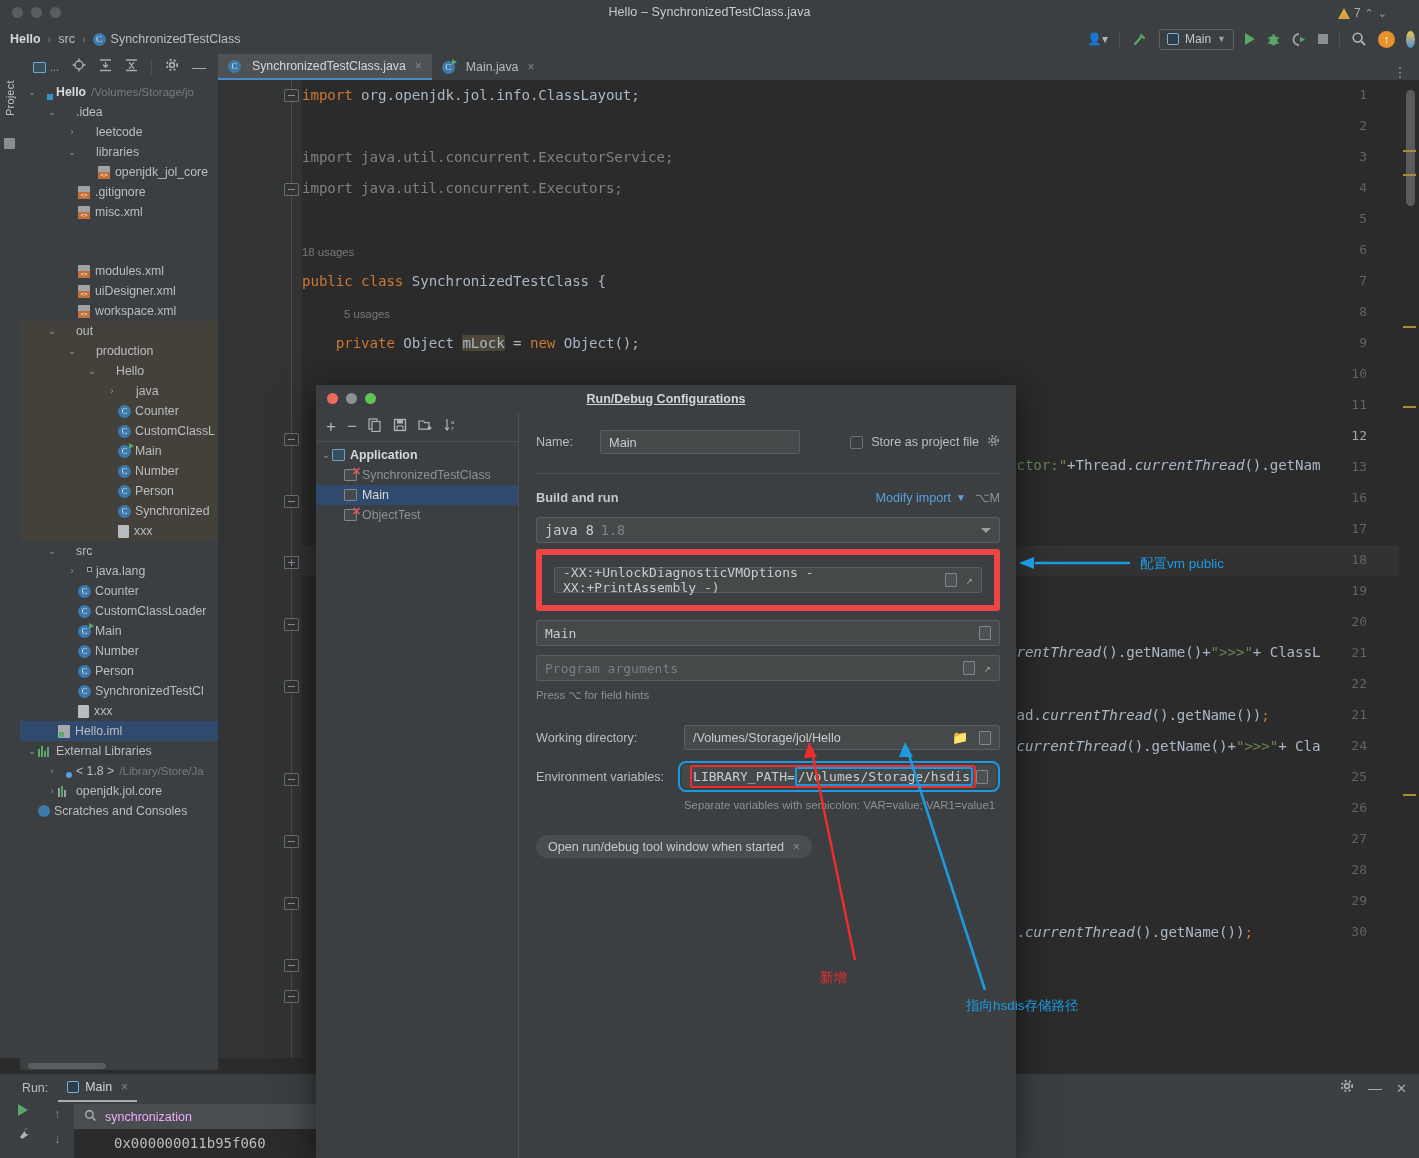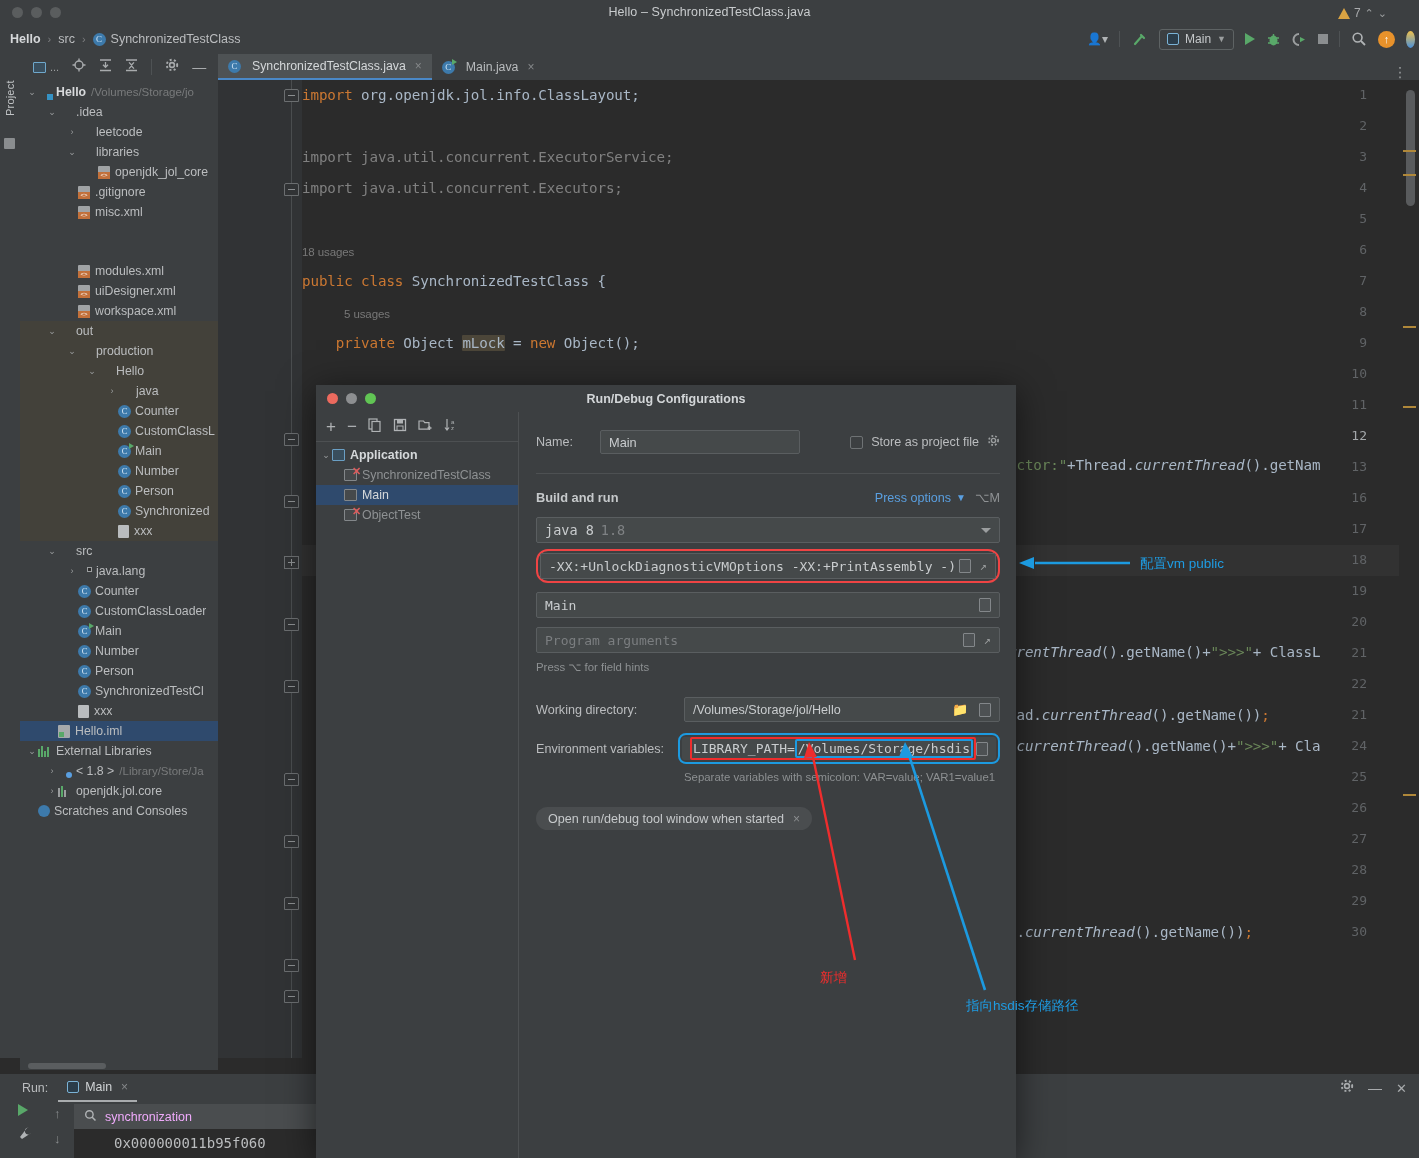--- a/index.html
+++ b/index.html
@@ -184,21 +184,21 @@
     background:#3c3f41; box-shadow:0 6px 34px rgba(0,0,0,.55);
   }
   .dlg-title {
     height:27px; display:flex; align-items:center; position:relative;
   }
   .dlg-traffic { display:flex; gap:8px; margin-left:11px; }
   .dd { width:11px;height:11px;border-radius:50%; }
   .dd.r{background:#ec6a5e;} .dd.y{background:#8d8f91;} .dd.g{background:#61c554;}
   .dlg-title-text {
     position:absolute; left:0;right:0;text-align:center;
-    font-size:12.5px; font-weight:bold; color:#d3d6d8;
+    font-size:12.5px; font-weight:bold; color:#d3d6d8;text-decoration:underline;
   }
   .dlg-left { position:absolute; left:0; top:27px; width:203px; bottom:0; background:#3c3f41; border-right:1px solid #4d5052;}
   .dlg-lefttoolbar { height:30px; display:flex; align-items:center; gap:11px; padding-left:10px; border-bottom:1px solid #4d5052;}
   .cfgtree { padding-top:3px; font-size:12.4px; color:#bbbdbf; }
   .crow { height:20px; display:flex; align-items:center; white-space:nowrap; padding-left:4px;}
   .crow.sel { background:#2f4a6d; color:#d5d8da; }
   .appicon { width:13px;height:12px;border:1.5px solid #6a9fc4;background:#394e5d;border-radius:1px;margin-right:5px;flex:0 0 13px;}
   .cfgicon { width:13px;height:12px;border:1.5px solid #83878a;background:#46494b;border-radius:1px;margin-right:5px;flex:0 0 13px; position:relative;}
   .redx { position:absolute; left:7px; top:-4px; color:#db5c5c; font-size:11px; font-weight:bold; line-height:1;}
   .dlg-right { position:absolute; left:204px; top:27px; right:0; bottom:0; padding:18px 16px 0 16px; }
@@ -216,21 +216,21 @@
   .hr { height:1px; background:#4d5052; margin:19px 0 0 0;}
   .sectitle { font-size:12.8px; font-weight:bold; color:#c6c9cb; }
   .modlink { color:#5a9fe0; font-size:12.6px; margin-left:auto; }
   .shortcut { color:#8f9294; font-size:12.6px; margin-left:9px; }
   .selectfield {
     background:#45494a; border:1px solid #5a5e60; border-radius:2px; height:26px;
     display:flex; align-items:center; padding:0 8px; font-size:13.5px;
     font-family:"DejaVu Sans Mono","Liberation Mono",monospace; color:#c9ccce;
   }
   .caret-dn { width:0;height:0;border-left:5px solid transparent;border-right:5px solid transparent;border-top:5px solid #9b9e9f; margin-left:auto;}
-  .vmfield-wrap { border:2px solid #ef4444; border-radius:12px; padding:2px; margin-top:6px; }
+  .vmfield-wrap { border:6px solid #ef4444; border-radius:3px; padding:12px; margin-top:6px; }
   .mini-ic { width:12px;height:14px;border:1px solid #83878a;border-radius:1px;background:#4d5153;flex:0 0 12px;}
   .expand-ic { color:#9b9e9f; font-size:12px; }
   .placeholder { color:#7b7e80; }
   .hint { font-size:11.4px; color:#8d9092; font-family:"Liberation Sans",sans-serif; }
   .browse-ic { color:#9b9e9f; font-size:13px; }
   .chip {
     display:inline-flex; align-items:center; gap:9px;
     background:#4a4d4f; border-radius:12px; height:23px; padding:0 12px;
     font-size:12.6px; color:#c6c9cb;
   }
@@ -759,21 +759,21 @@
                 <circle cx="6.5" cy="6.5" r="4.6" stroke="#9b9e9f" stroke-width="1.7" fill="none" stroke-dasharray="1.8 2"></circle>
               </svg>
           </span>
         </span>
       </div>
 
       <div class="hr"></div>
 
       <div class="frow" style="margin-top:16px;">
         <span class="sectitle">Build and run</span>
-        <span class="modlink">Press options</span>
+        <span class="modlink">Modify import</span>
         <span style="color:#5a9fe0;font-size:10px;margin-left:5px;">▼</span>
         <span class="shortcut">⌥M</span>
       </div>
 
       <div class="selectfield" style="margin-top:12px;">
         <span>java 8</span>
         <span style="color:#7f8284;margin-left:7px;">1.8</span>
         <span class="caret-dn"></span>
       </div>
 

